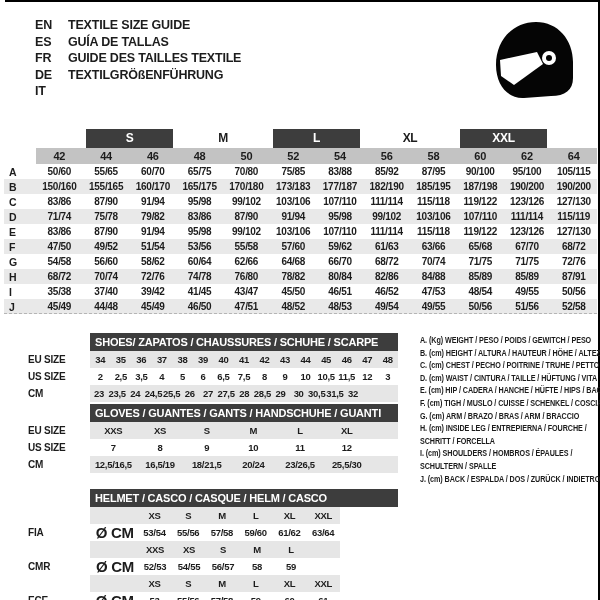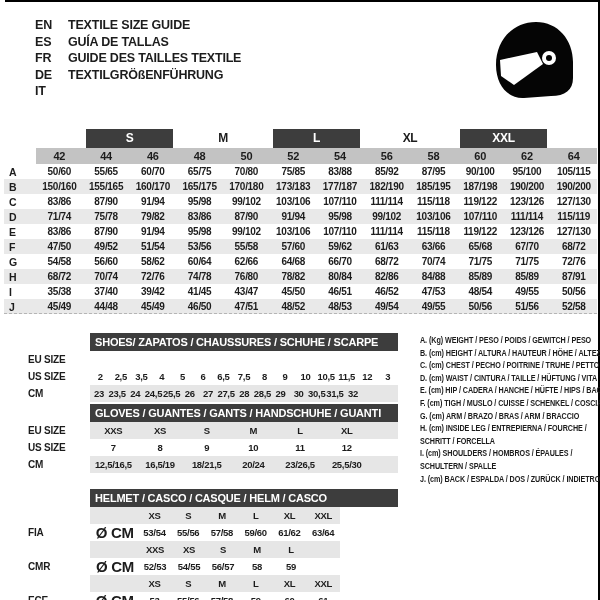--- a/index.html
+++ b/index.html
@@ -292,20 +292,39 @@
       </tbody>
     </table>
 
   <div class="dashed-divider"></div>
 
   <div class="bottom">
     <div id="shoes-table">
         <div class="bt-title">SHOES/ ZAPATOS / CHAUSSURES / SCHUHE / SCARPE</div>
         <div class="bt-row">
           <div class="bt-label">EU SIZE</div>
+          <div class="bt-body gray">
+            <div class="bt-cells" style="width: 308px;">
+              <div class="bt-cell">34</div>
+              <div class="bt-cell">35</div>
+              <div class="bt-cell">36</div>
+              <div class="bt-cell">37</div>
+              <div class="bt-cell">38</div>
+              <div class="bt-cell">39</div>
+              <div class="bt-cell">40</div>
+              <div class="bt-cell">41</div>
+              <div class="bt-cell">42</div>
+              <div class="bt-cell">43</div>
+              <div class="bt-cell">44</div>
+              <div class="bt-cell">45</div>
+              <div class="bt-cell">46</div>
+              <div class="bt-cell">47</div>
+              <div class="bt-cell">48</div>
+            </div>
+          </div>
         </div>
         <div class="bt-row">
           <div class="bt-label">US SIZE</div>
           <div class="bt-body">
             <div class="bt-cells" style="width: 308px;">
               <div class="bt-cell">2</div>
               <div class="bt-cell">2,5</div>
               <div class="bt-cell">3,5</div>
               <div class="bt-cell">4</div>
               <div class="bt-cell">5</div>

